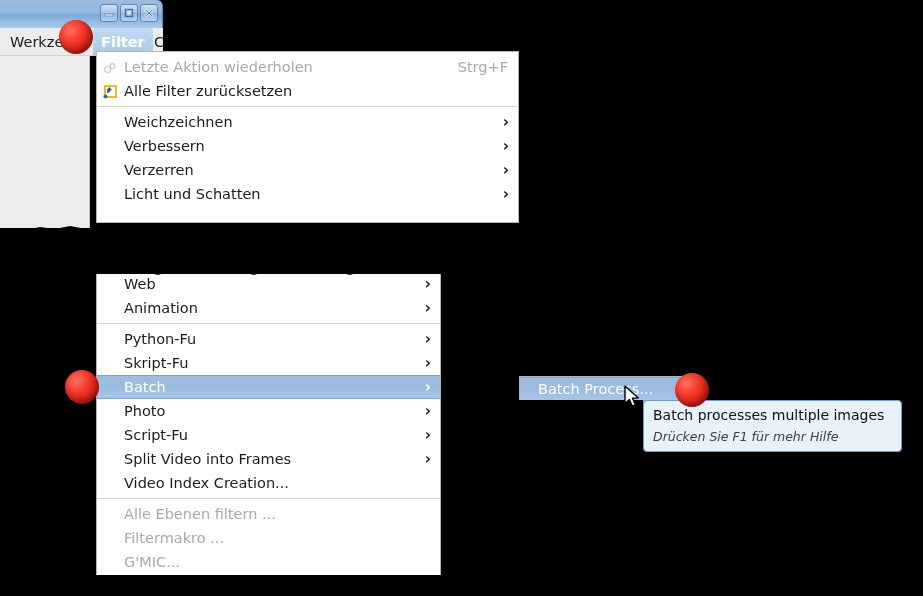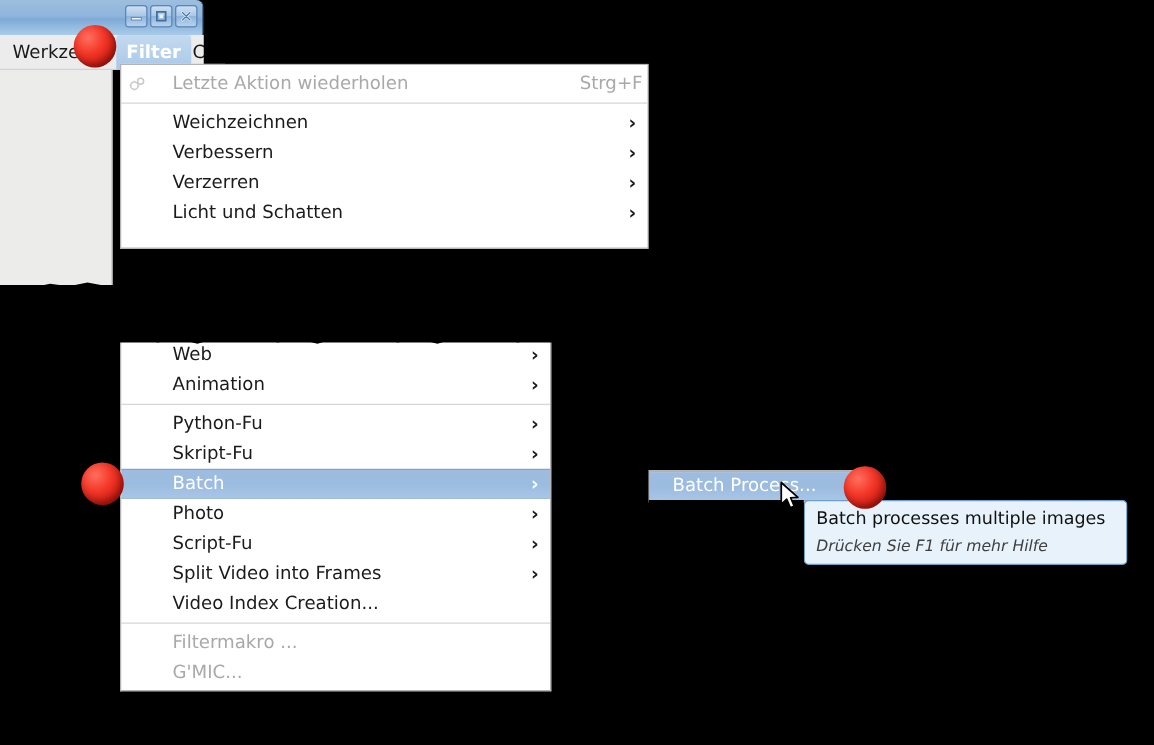--- a/index.html
+++ b/index.html
@@ -113,36 +113,36 @@
     border-top: none;
     box-sizing: border-box;
     padding: 0 0 2px 0;
   }
   .mi {
     position: relative;
     height: 24px;
     line-height: 24px;
     font-size: 14.5px;
     color: #1b1b1b;
-    padding-left: 41px;
+    padding-left: 27px;
     white-space: nowrap;
     box-sizing: border-box;
   }
   .mi.disabled { color: #a9a9a9; }
   .mi.selected {
     background: linear-gradient(to bottom, #9dbce0 0%, #9bbbdf 50%, #a8c5e6 100%);
     color: #ffffff;
     border-top: 1px solid #7fa5ce;
     border-bottom: 1px solid #7fa5ce;
     height: 24px;
     line-height: 22px;
   }
   .mi .accel {
     position: absolute;
-    right: 4px;
+    right: 10px;
     top: 0;
     color: #a9a9a9;
     font-size: 14.5px;
   }
   .mi .arrow {
     position: absolute;
     right: 9px;
     top: 0;
     font-size: 15px;
     color: #1b1b1b;
@@ -331,20 +331,30 @@
           <rect x="1.6" y="8.8" width="1.6" height="1.4"></rect>
           <rect x="7.9" y="8.8" width="1.6" height="1.4"></rect>
         </g>
       </svg>
     </span>
     <span>Letzte Aktion wiederholen</span>
     <span class="accel">Strg+F</span>
   </div>
 
 
+  <div class="mi">
+    <span class="micon">
+      <svg width="16" height="16" viewBox="0 0 16 16">
+        <rect x="3" y="2" width="11" height="11" fill="#fdfdf0" stroke="#e0a800" stroke-width="1.6"></rect>
+        <path d="M9.5 5.5 L6 5.5 L6 9 M6 5.5 L8 3.6 M6 5.5 L8 7.4" fill="none" stroke="#2a52a0" stroke-width="1.5" stroke-linejoin="round"></path>
+        <circle cx="3.4" cy="12.6" r="2" fill="#3a66b5"></circle>
+      </svg>
+    </span>
+    <span>Alle Filter zurücksetzen</span>
+  </div>
 
   <div class="sep"></div>
 
   <div class="mi">
     <span>Weichzeichnen</span>
     <span class="arrow">›</span>
   </div>
   <div class="mi">
     <span>Verbessern</span>
     <span class="arrow">›</span>
@@ -397,20 +407,23 @@
   <div class="mi">
     <span>Split Video into Frames</span>
     <span class="arrow">›</span>
   </div>
   <div class="mi">
     <span>Video Index Creation...</span>
   </div>
 
   <div class="sep"></div>
 
+  <div class="mi disabled">
+    <span>Alle Ebenen filtern ...</span>
+  </div>
   <div class="mi disabled">
     <span>Filtermakro ...</span>
   </div>
   <div class="mi disabled">
     <span>G'MIC...</span>
   </div>
 </div>
 
 <div id="submenu">
   <div class="mi selected">

